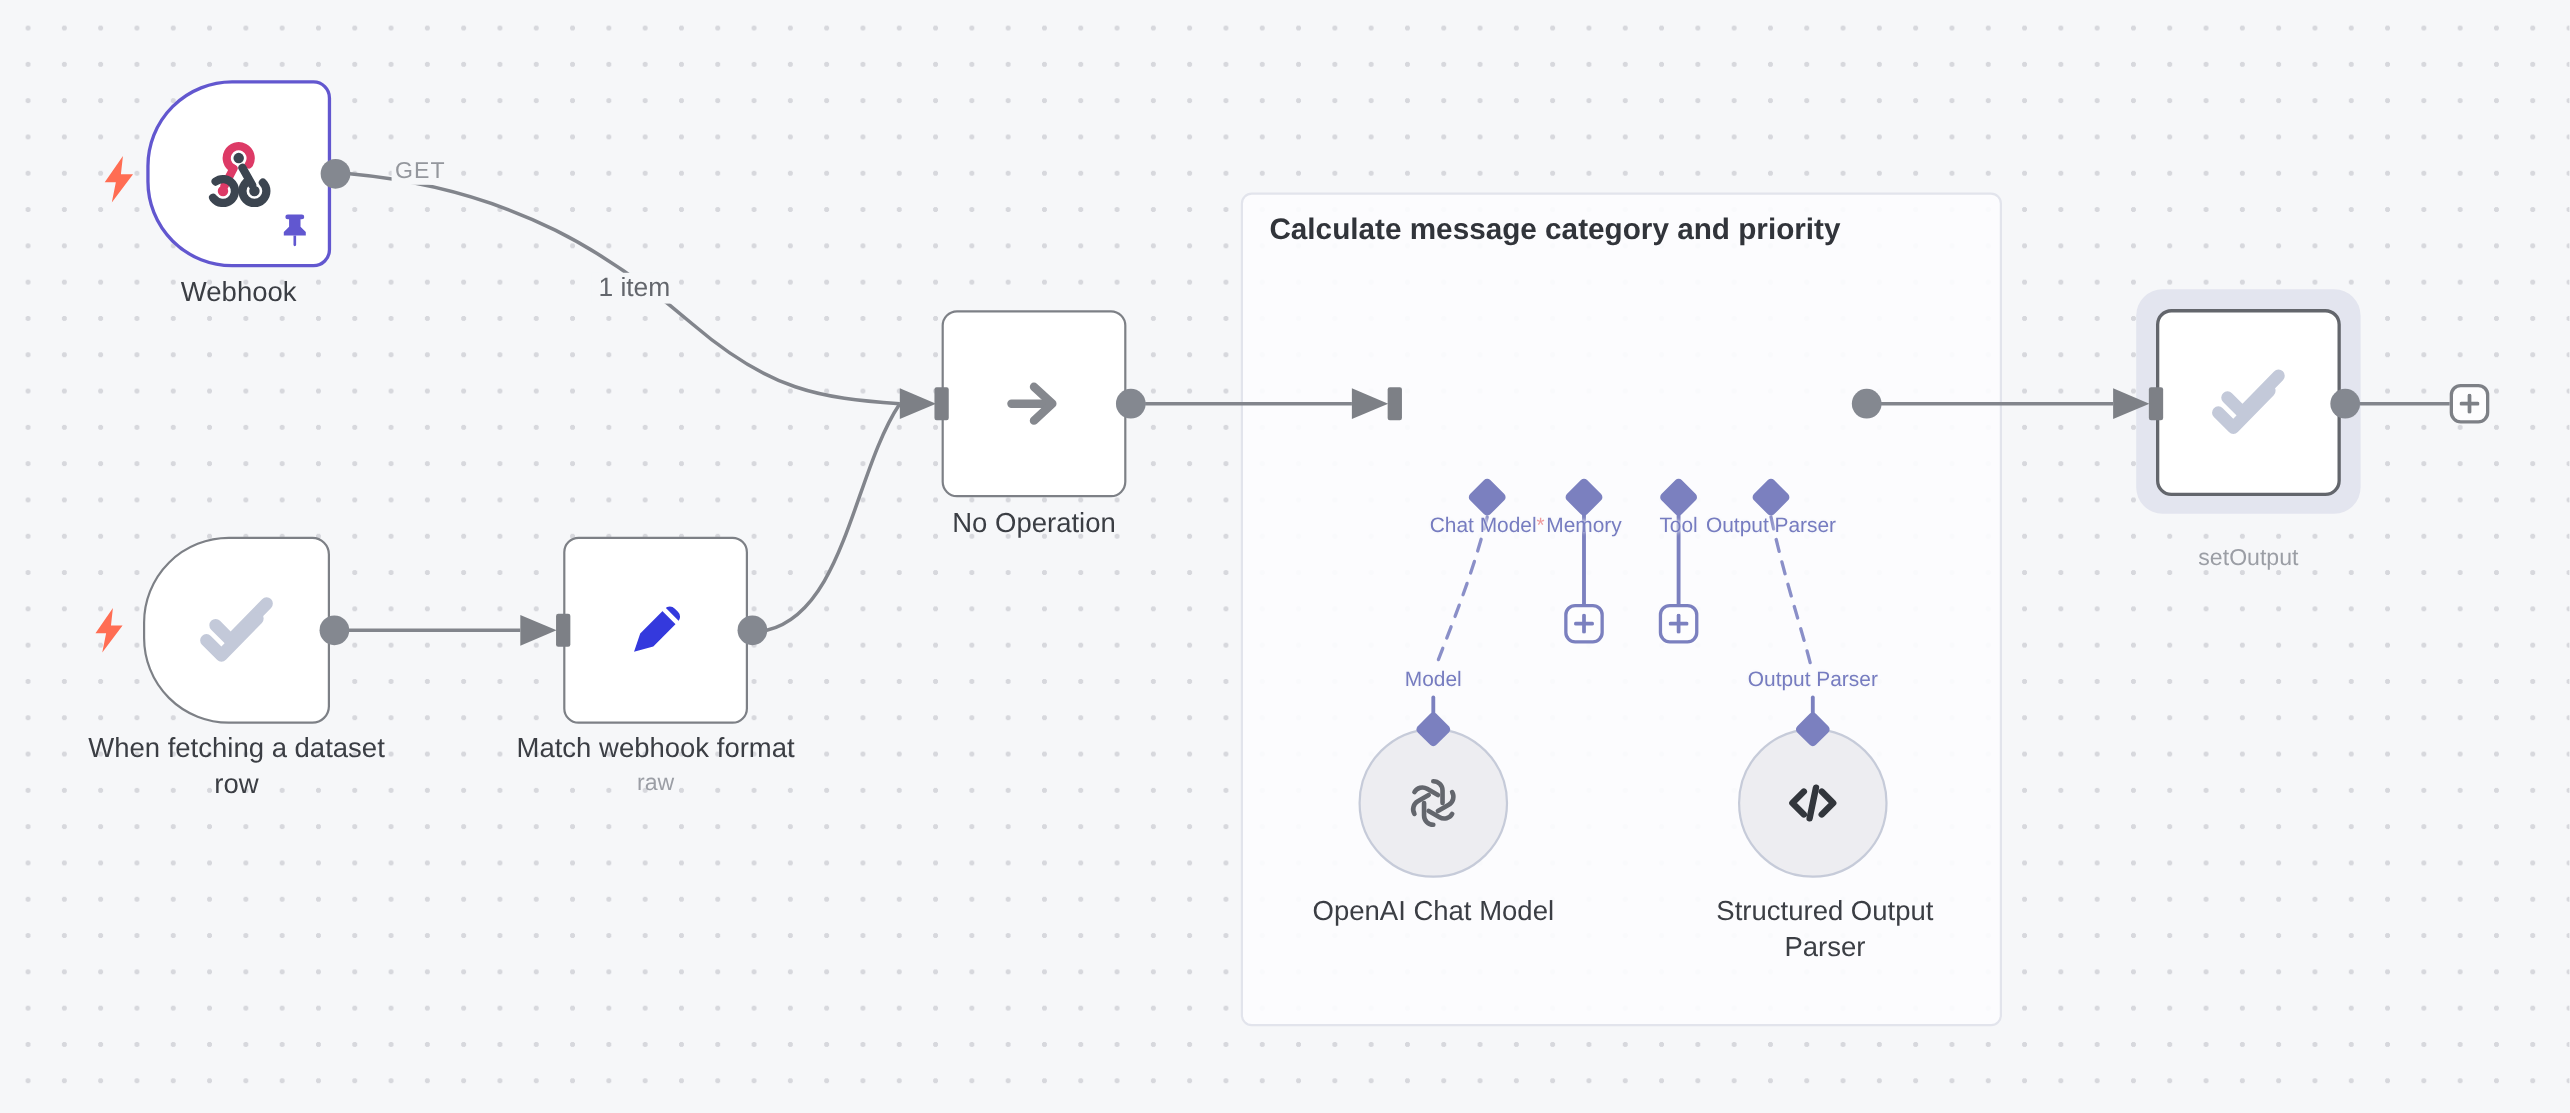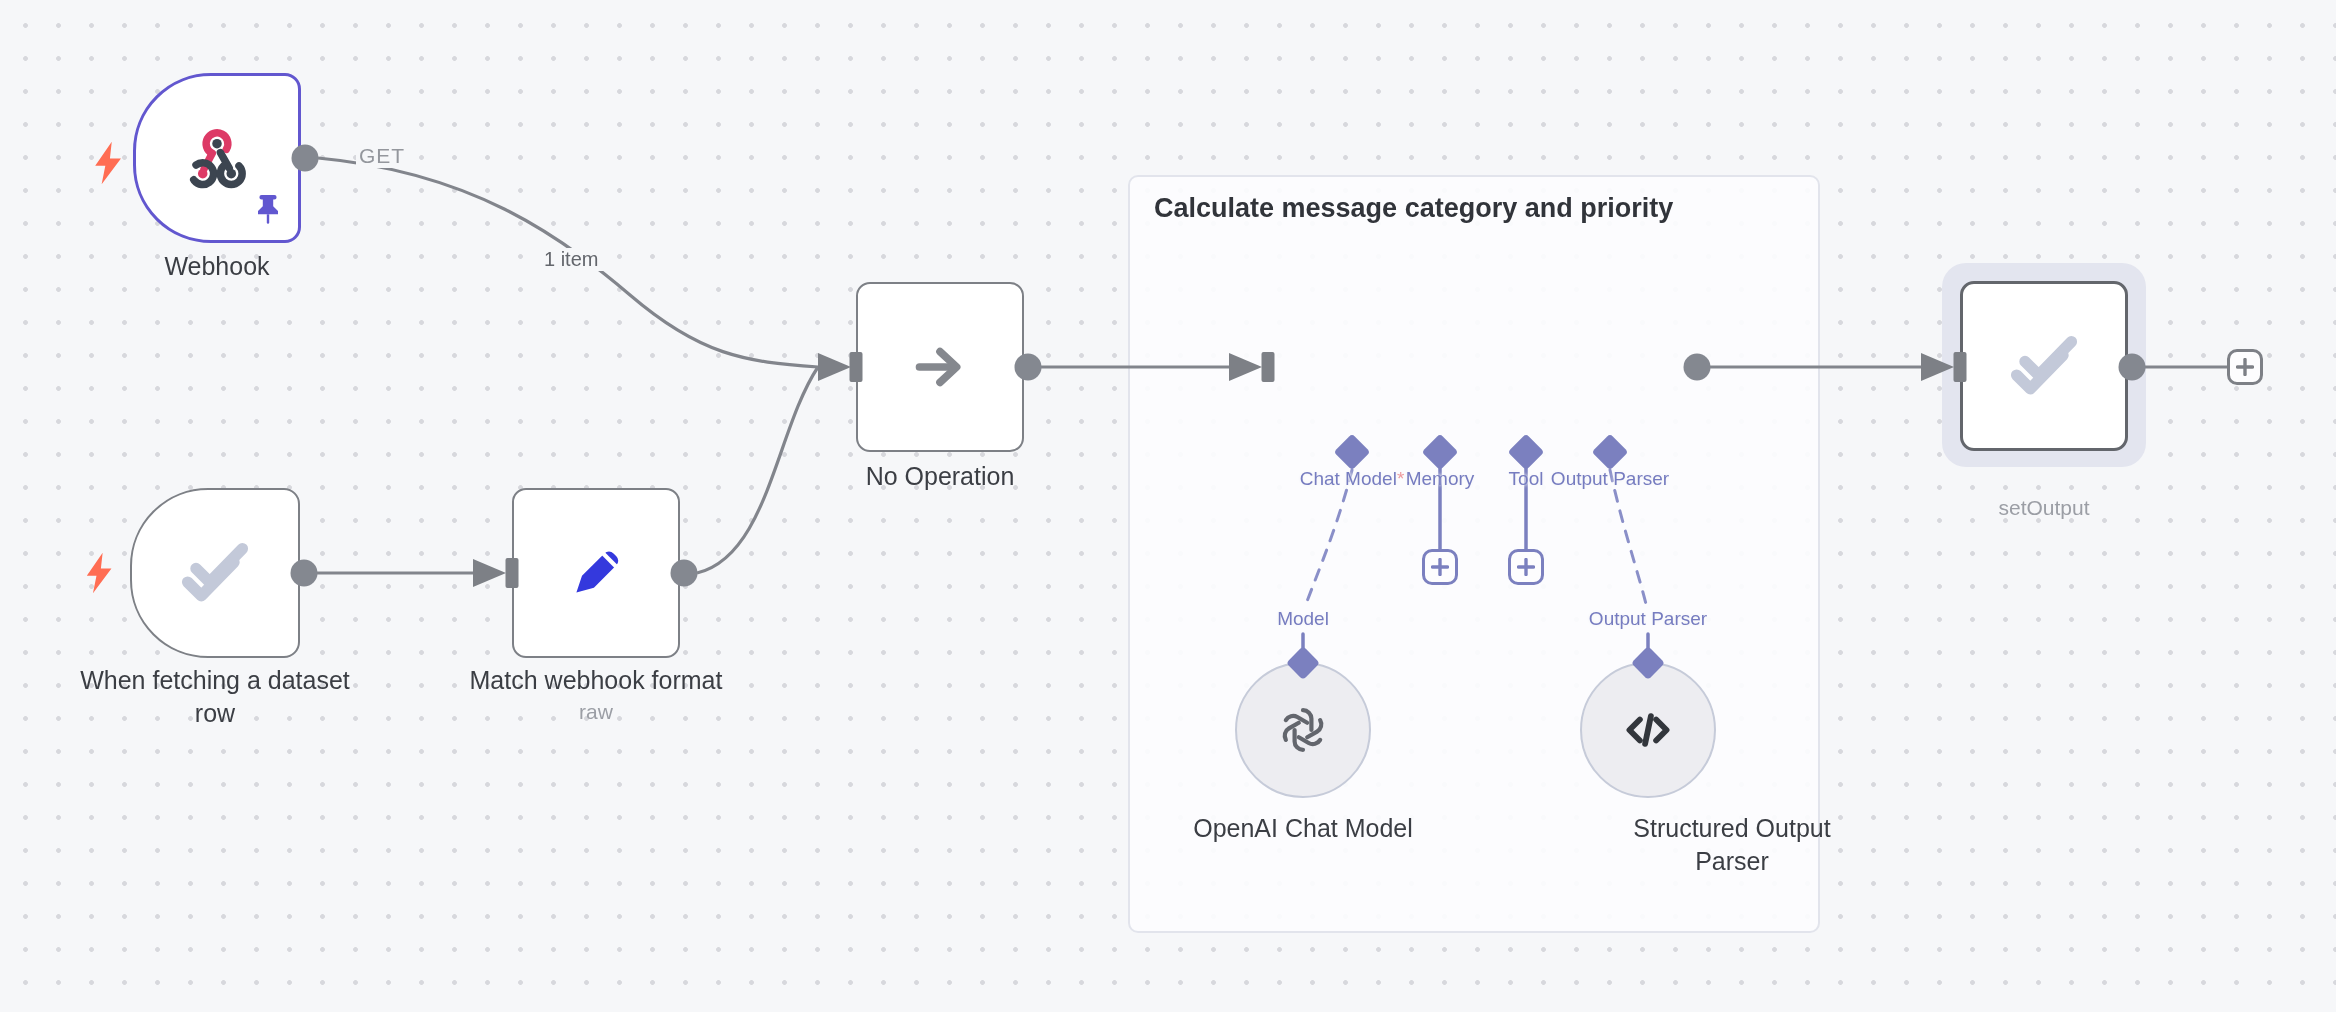--- a/index.html
+++ b/index.html
@@ -17,21 +17,21 @@
   .pinned{border-color:#6257cf;border-width:3px;}
   .selected{border-color:#63666c;border-width:3px;}
   .halo{position:absolute;left:1942px;top:263px;width:204px;height:204px;border-radius:24px;
     background:#e3e5ef;z-index:1;}
   .node-label{position:absolute;z-index:2;text-align:center;color:#3b3e44;font-size:25px;
     font-weight:500;line-height:1.32;}
   .node-sub{position:absolute;z-index:2;text-align:center;color:#9b9ea5;font-size:21px;}
   .port-label{position:absolute;z-index:4;text-align:center;color:#767cc0;font-size:19px;
     text-shadow:0 0 5px #f6f7f9,0 0 3px #f6f7f9;white-space:nowrap;}
   .req{color:#e4595c;opacity:.6;}
-  .edge-tag{position:absolute;z-index:4;color:#63666c;font-size:20px;background:#f6f7f9;
+  .edge-tag{position:absolute;z-index:4;color:#63666c;font-size:24px;background:#f6f7f9;
     padding:0 6px;white-space:nowrap;}
   .get-tag{position:absolute;z-index:4;color:#94979d;font-size:21px;background:#f6f7f9;
     padding:0 3px;letter-spacing:1px;margin-left:36px;}
   .overlay{position:absolute;left:0;top:0;z-index:3;pointer-events:none;}
   .overlay *{pointer-events:auto;}
   .plusbtn{position:absolute;width:36px;height:36px;border-radius:10px;background:#fdfdfe;
     box-sizing:border-box;z-index:2;display:flex;align-items:center;justify-content:center;}
   .plus-indigo{border:3px solid #7b80bf;}
   .plus-gray{border:3px solid #7d8086;}
   .circle-node{position:absolute;width:136px;height:136px;border-radius:50%;background:#ededf1;
@@ -166,21 +166,21 @@
   <div class="port-label" style="left:1548px;top:608px;width:200px;">Output Parser</div>
   <div class="circle-node" style="left:1580px;top:662px;">
     <svg width="58" height="58" viewBox="0 0 100 100">
       <g fill="none" stroke="#32363c" stroke-width="10" stroke-linecap="round" stroke-linejoin="round">
         <polyline points="36,32 18,50 36,68"></polyline>
         <polyline points="64,32 82,50 64,68"></polyline>
         <line x1="55" y1="26" x2="45" y2="74"></line>
       </g>
     </svg>
   </div>
-  <div class="node-label" style="left:1617px;top:812px;width:230px;">Structured Output Parser</div>
+  <div class="node-label" style="left:1544px;top:812px;width:230px;">Structured Output Parser</div>
 
   <div class="node selected" style="left:1960px;top:281px;width:168px;height:170px;">
     <svg width="76" height="76" viewBox="0 0 100 100">
       <g fill="none" stroke="#c3c9d9" stroke-width="15" stroke-linecap="round" stroke-linejoin="round">
         <path d="M25,44 L43,62 L86,18"></path>
         <path d="M14,62 L32,80 L75,36"></path>
       </g>
     </svg>
   </div>
   <div class="node-sub" style="left:1894px;top:496px;width:300px;">setOutput</div>

